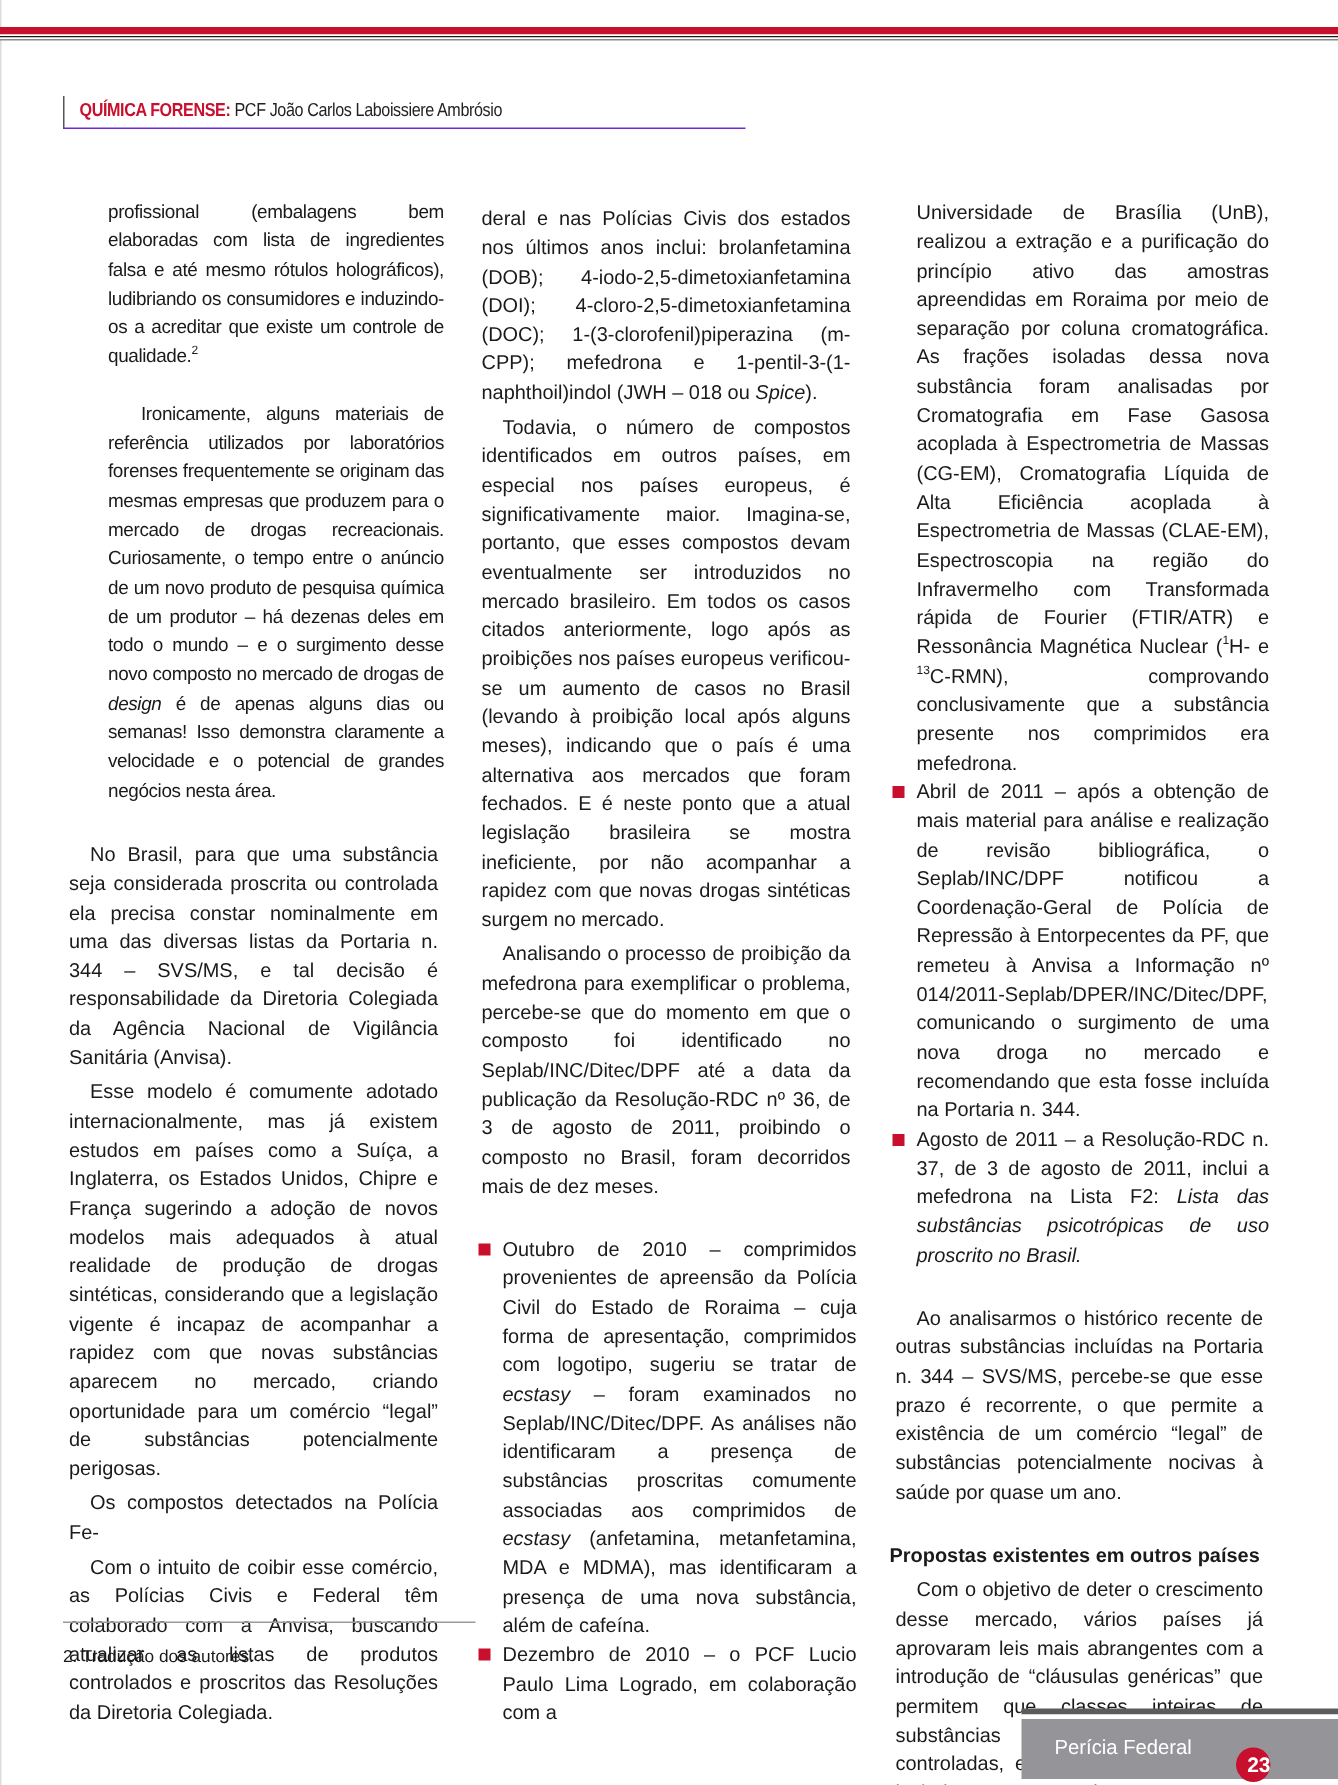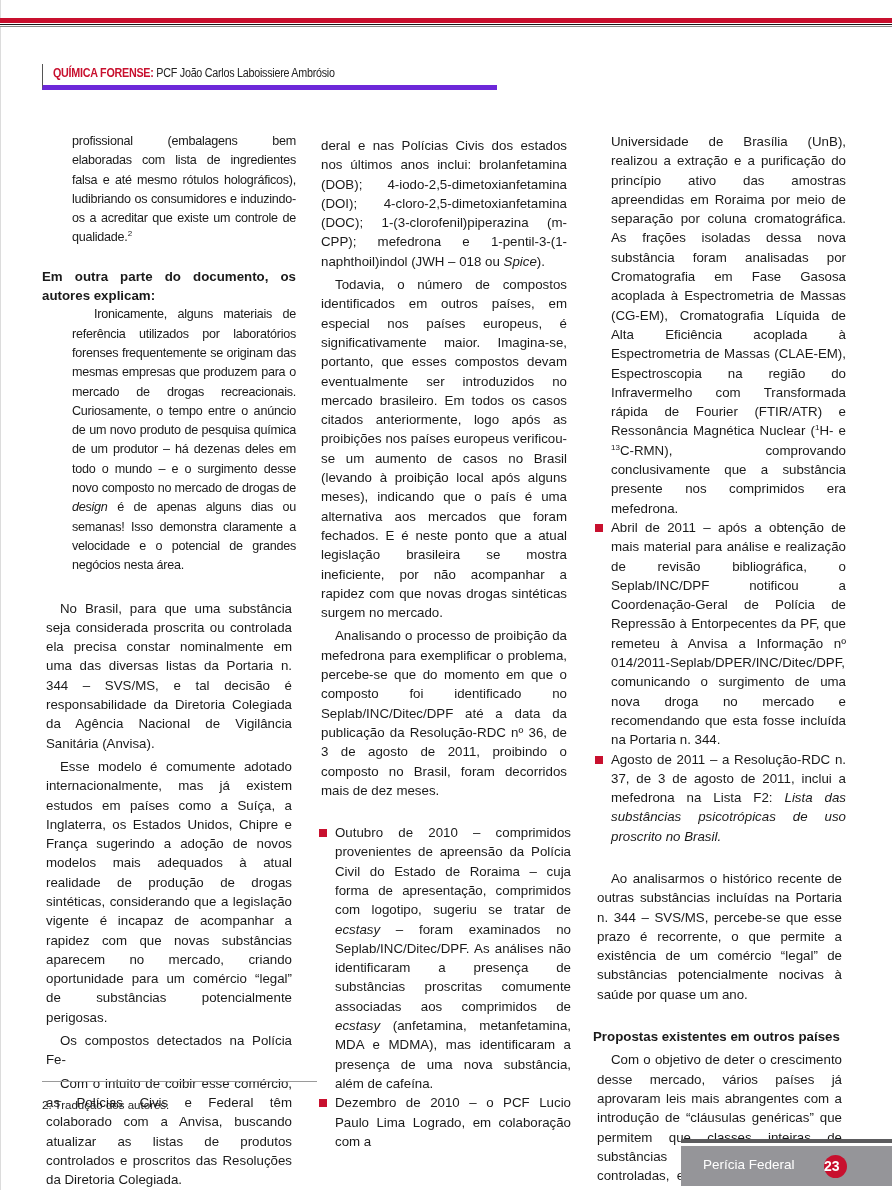--- a/index.html
+++ b/index.html
@@ -7,21 +7,21 @@
          font-family:"Liberation Sans", sans-serif; color:#1a1a1a; }
   .left-edge { position:absolute; left:0; top:0; width:1px; height:1190px; background:#dcdcdc; }
   .topbar { position:absolute; left:0; top:18px; width:892px; }
   .topbar .red { height:5px; background:#c8102e; }
   .topbar .gap1 { height:1px; background:#ffffff; }
   .topbar .dark { height:1px; background:#1a1a1a; }
   .topbar .gap2 { height:1px; background:#ffffff; }
   .topbar .grey { height:1px; background:#888888; }
 
   .runhead { position:absolute; left:42px; top:64px; width:454px; height:21px;
-             border-left:1px solid #555; border-bottom:5px solid #6d28d9; }
+             border-left:1px solid #555; border-bottom:1px solid #6d28d9; }
   .runhead-text { position:absolute; left:10px; top:2px; font-size:12.5px; letter-spacing:-0.3px;
                   transform:scaleX(0.86); transform-origin:left top; white-space:nowrap; }
   .runhead-section { color:#c8102e; font-weight:bold; }
   .runhead-author { color:#222; }
 
   .col { position:absolute; top:132px; font-size:13.3px; line-height:19.3px; color:#1a1a1a;
          text-align:justify; hyphens:manual; }
   .col1 { left:42px; width:254px; }
   .col2 { left:317px; width:254px; }
   .col3 { left:593px; width:253px; }
@@ -39,22 +39,22 @@
   .bullet .sq { position:absolute; left:2px; top:6px; width:8px; height:8px; background:#c8102e; }
 
   .fn-rule { position:absolute; left:42px; top:1081px; width:275px; height:1px; background:#9a9a9a; }
   .footnote { position:absolute; left:42px; top:1099px; font-size:11.5px; color:#1a1a1a; }
 
   .footer { position:absolute; left:681px; top:1139px; width:211px; }
   .footer .bar { height:4px; background:#5c5c5e; }
   .footer .gap { height:3px; background:#ffffff; }
   .footer .band { height:40px; background:#959599; position:relative; }
   .footer-title { position:absolute; left:22px; top:11px; color:#ffffff; font-weight:normal; font-size:13.5px; }
-  .page-badge { position:absolute; left:143px; top:9px; width:23px; height:23px; border-radius:50%;
-                background:#c8102e; color:#ffffff; font-weight:bold; font-size:14px; text-align:left; line-height:23px; }
+  .page-badge { position:absolute; left:143px; top:19px; width:23px; height:23px; border-radius:50%;
+                background:#c8102e; color:#ffffff; font-weight:bold; font-size:14px; text-align:right; line-height:23px; }
 </style>
 </head>
 <body>
 
 <div class="left-edge"></div>
 
 <div class="topbar">
   <div class="red"></div>
     <div class="gap1"></div>
     <div class="dark"></div>
@@ -65,21 +65,20 @@
 <div class="runhead">
   <div class="runhead-text">
     <span class="runhead-section">QUÍMICA FORENSE:</span>
     <span class="runhead-author">PCF João Carlos Laboissiere Ambrósio</span>
   </div>
 </div>
 
 <div class="col col1">
   <div class="quote"><span>profissional (embalagens bem elaboradas com lista de ingredientes falsa e até mesmo rótulos holográficos), ludibriando os consumidores e induzindo-os a acreditar que existe um controle de qualidade.</span><sup>2</sup></div>
   <div class="sp"></div>
-  <p class="heading">Em outra parte do documento, os autores explicam:</p>
   <div class="quote">
       <div class="first"><span>Ironicamente, alguns materiais de referência utilizados por laboratórios forenses frequentemente se originam das mesmas empresas que produzem para o mercado de drogas recreacionais. Curiosamente, o tempo entre o anúncio de um novo produto de pesquisa química de um produtor – há dezenas deles em todo o mundo – e o surgimento desse novo composto no mercado de drogas de </span><em>design</em><span> é de apenas alguns dias ou semanas! Isso demonstra claramente a velocidade e o potencial de grandes negócios nesta área.</span></div>
     </div>
   <div class="sp"></div>
   <p class="p indent">No Brasil, para que uma substância seja considerada proscrita ou controlada ela precisa constar nominalmente em uma das diversas listas da Portaria n. 344 – SVS/MS, e tal decisão é responsabilidade da Diretoria Colegiada da Agência Nacional de Vigilância Sanitária (Anvisa).</p>
   <p class="p indent">Esse modelo é comumente adotado internacionalmente, mas já existem estudos em países como a Suíça, a Inglaterra, os Estados Unidos, Chipre e França sugerindo a adoção de novos modelos mais adequados à atual realidade de produção de drogas sintéticas, considerando que a legislação vigente é incapaz de acompanhar a rapidez com que novas substâncias aparecem no mercado, criando oportunidade para um comércio “legal” de substâncias potencialmente perigosas.</p>
   <p class="p indent">Os compostos detectados na Polícia Fe-</p>
   <p class="p indent">Com o intuito de coibir esse comércio, as Polícias Civis e Federal têm colaborado com a Anvisa, buscando atualizar as listas de produtos controlados e proscritos das Resoluções da Diretoria Colegiada.</p>
 </div>
 

